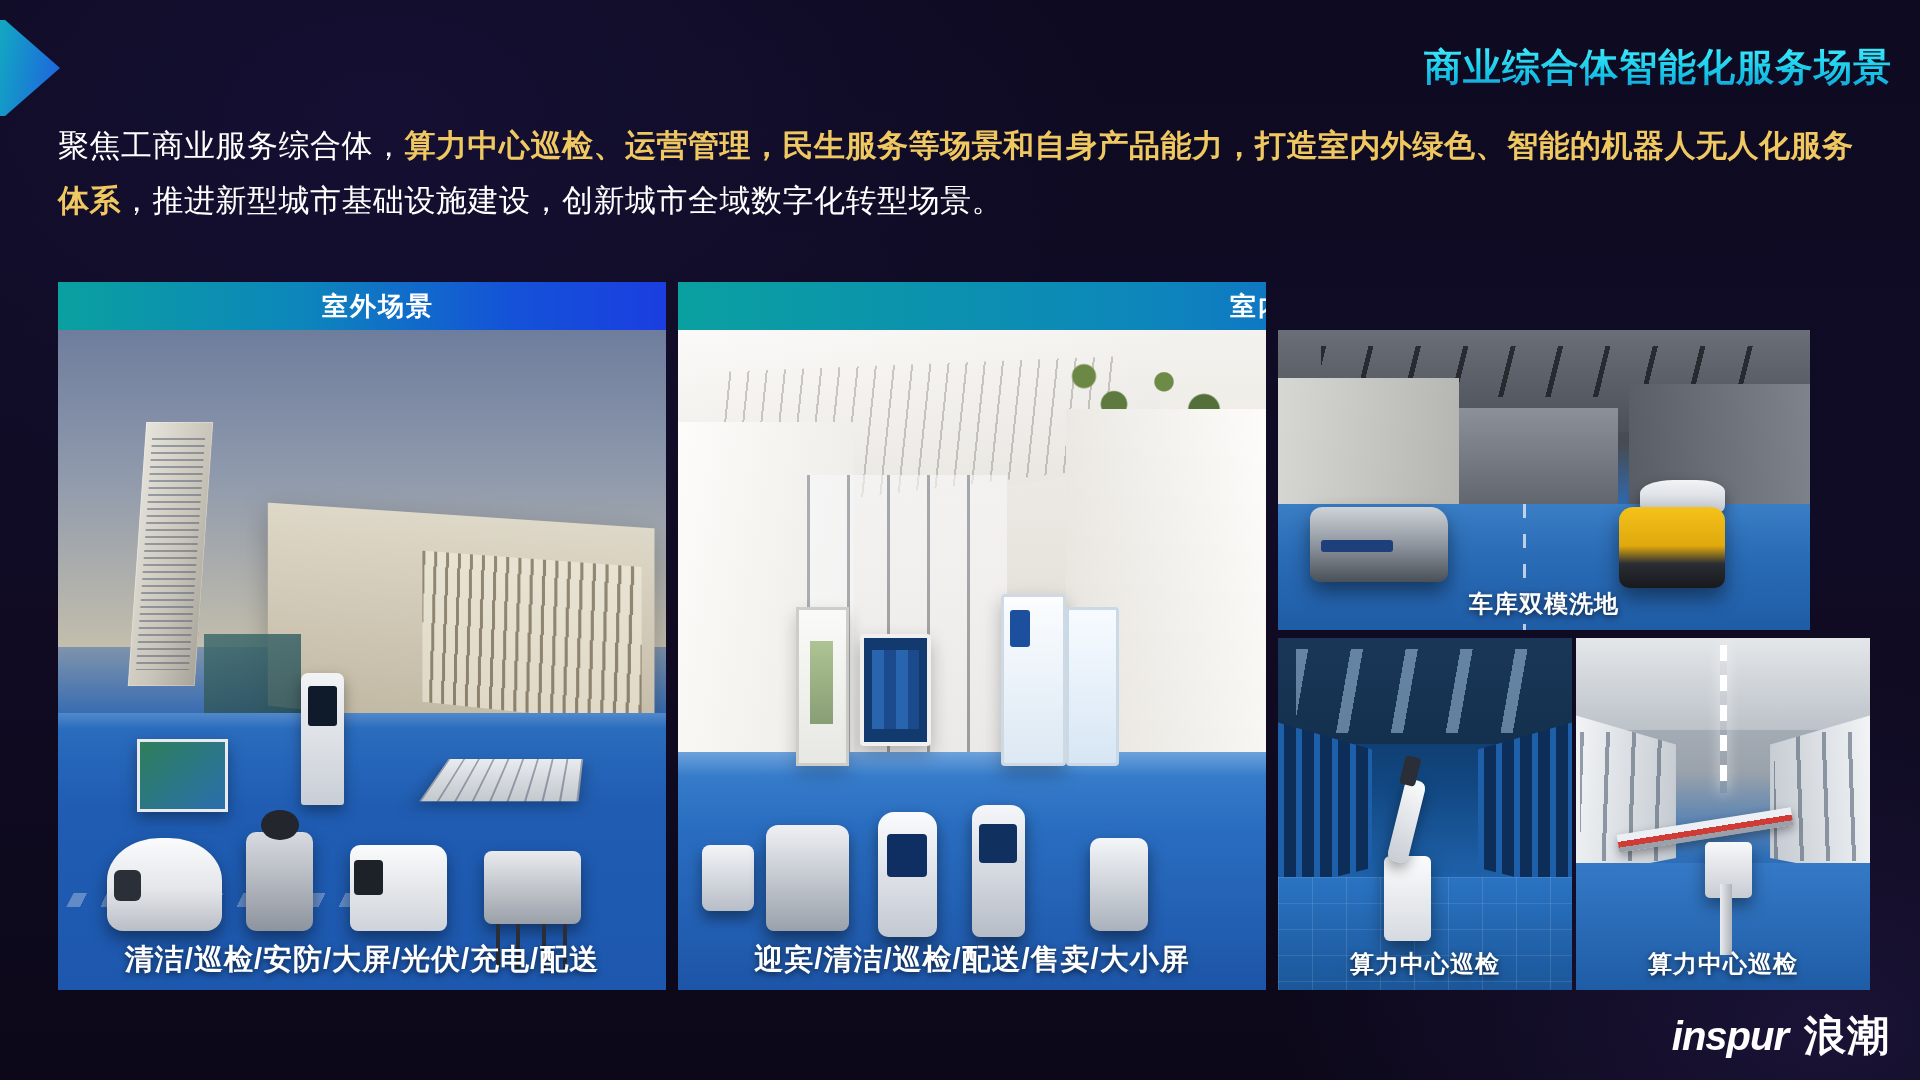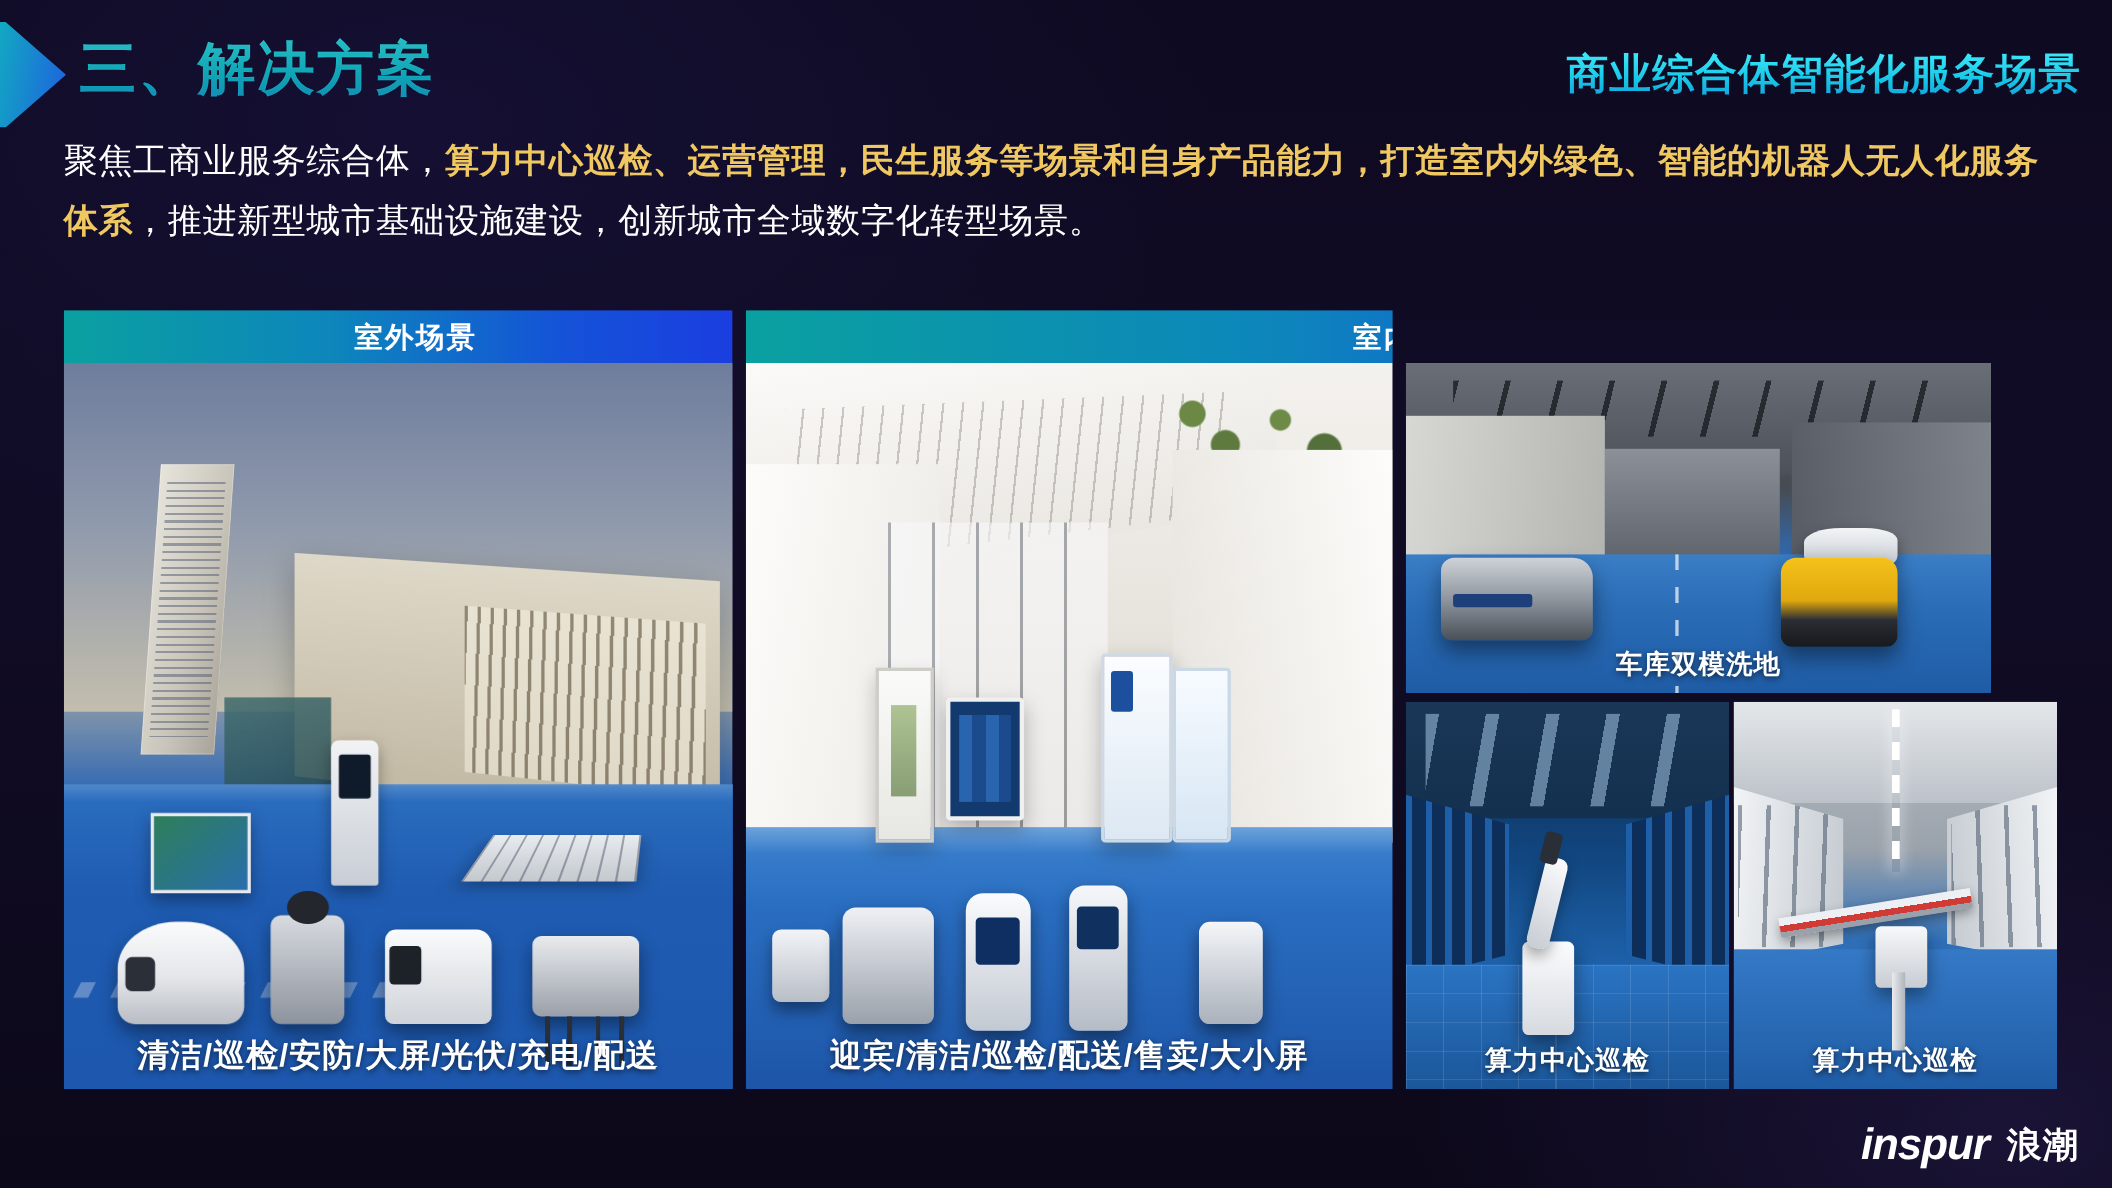--- a/index.html
+++ b/index.html
@@ -269,33 +269,32 @@
     transform:rotate(-9deg);box-shadow:0 4px 10px rgba(0,0,0,.35);}
   .d2-bot{position:absolute;left:44%;top:58%;width:16%;height:16%;
     background:linear-gradient(180deg,#f7f8fa,#c8ccd3);border-radius:5px;
     box-shadow:0 8px 16px rgba(0,0,0,.4);}
   .d2-post{position:absolute;left:49%;top:70%;width:4%;height:20%;
     background:linear-gradient(90deg,#e9ebee,#aeb4bc);}
 
   
   .logo{
     position:absolute; right:30px; bottom:16px;
-    display:flex; align-items:center; gap:16px;
+    display:flex; align-items:center; gap:4px;
   }
   .logo-en{ color:#fff; font-size:40px; font-weight:bold; font-style:italic;
     letter-spacing:-1px; }
-  .logo-cn{ color:#fff; font-size:32px; font-weight:bold; letter-spacing:1px; }
+  .logo-cn{ color:#fff; font-size:42px; font-weight:bold; letter-spacing:1px;margin-left:12px; }
 </style>
 </head>
 <body>
 
 <div id="slide">
 
   <div class="arrow-deco"></div>
-  <div class="title-left">三、解决方案</div>
   <div class="title-right">商业综合体智能化服务场景</div>
 
   <div class="para"><span>聚焦工商业服务综合体，</span><span class="hl">算力中心巡检、运营管理，</span><span class="hl">民生服务等场景和自身产品能力，打造室内外绿色、智能的</span><span class="hl">机器人无人化服务体系</span><span>，推进新型城市基础设施建设，创新城市全域数字化转型场景。</span></div>
 
   <div class="panel" id="p-outdoor" style="left:58px;top:282px;width:608px;height:708px;">
     <div class="panel-head">室外场景</div>
     <div class="panel-body">
       <div class="sky"></div>
       <div class="tower"></div>
       <div class="mall"></div>

